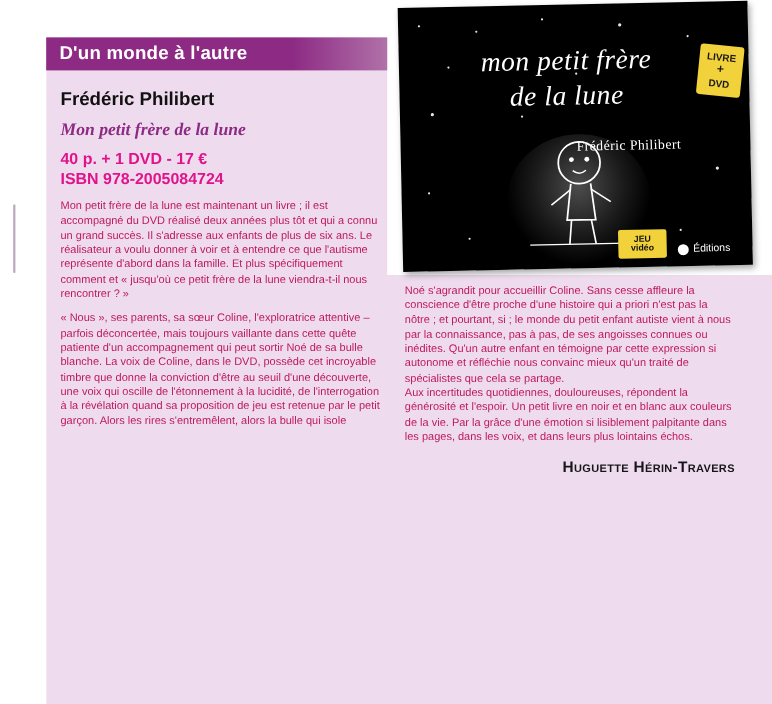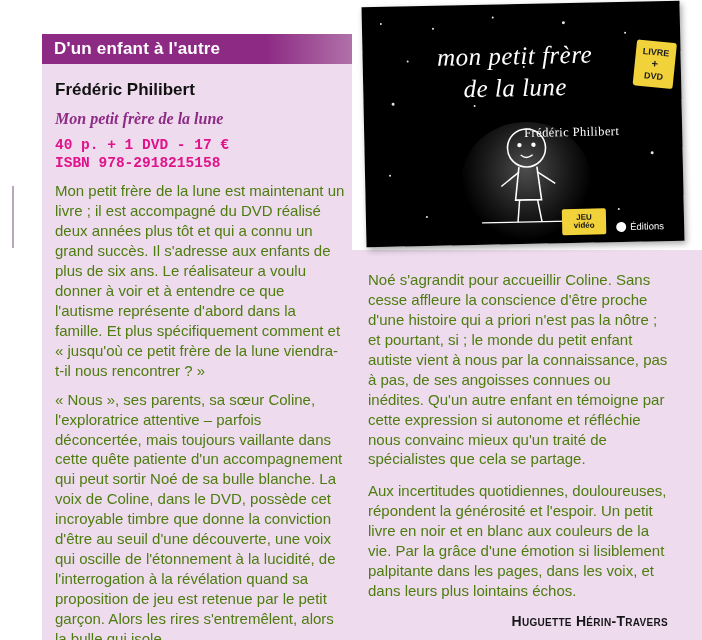--- a/index.html
+++ b/index.html
@@ -95,45 +95,45 @@
   }
   .book-title {
     font-family: "Liberation Serif", serif;
     font-style: italic;
     font-weight: bold;
     font-size: 16px;
     color: #8d2a84;
     margin: 0 0 8px 0;
   }
   .price-line, .isbn-line {
-    font-family: Liberation Mono, monospace;
+    font-family: Liberation Sans, sans-serif;
     font-weight: bold;
     font-size: 14.5px;
     color: #e0138a;
     margin: 0;
     line-height: 1.25;
   }
   .body-text {
     font-family: "Liberation Sans", sans-serif;
-    font-size: 15px;
+    font-size: 10px;
     line-height: 1.33;
-    color: #4d7c0f;
+    color: #be185d;
     margin: 9px 0 0 0;
     text-align: left;
   }
 
   
   .col-right {
     position: absolute;
     left: 368px;
     top: 258px;
     width: 300px;
   }
   .col-right .body-text {
-    margin-top: 12px;
+    margin-top: 0;
   }
   .signature {
     margin-top: 12px;
     text-align: right;
     font-family: Liberation Sans, sans-serif;
     font-variant: small-caps;
     font-weight: bold;
     font-size: 14px;
     letter-spacing: 0.3px;
     color: #16161a;
@@ -263,21 +263,21 @@
 <body>
 
 <div class="page">
 
   <div class="lavender-panel"></div>
   <div class="white-notch"></div>
   <div class="white-left-strip"></div>
   <div class="thin-rule"></div>
 
   <div class="section-header">
-    <span>D'un enfant à l'autre</span>
+    <span>D'un monde à l'autre</span>
   </div>
 
   <div class="cover-wrap">
     <div class="cover">
       <div class="star" style="left:18px;  top:16px;  width:2px; height:2px;"></div>
       <div class="star" style="left:44px;  top:54px;  width:2px; height:2px;"></div>
       <div class="star" style="left:28px;  top:96px;  width:3px; height:3px;"></div>
       <div class="star" style="left:70px;  top:22px;  width:2px; height:2px;"></div>
       <div class="star" style="left:130px; top:12px;  width:2px; height:2px;"></div>
       <div class="star" style="left:200px; top:18px;  width:3px; height:3px;"></div>
@@ -327,21 +327,21 @@
         <span class="dot"></span>
         <span>Éditions</span>
       </div>
     </div>
   </div>
 
   <div class="col-left">
     <div class="author">Frédéric Philibert</div>
     <div class="book-title">Mon petit frère de la lune</div>
     <div class="price-line">40 p. + 1 DVD - 17 €</div>
-    <div class="isbn-line">ISBN 978-2918215158</div>
+    <div class="isbn-line">ISBN 978-2005084724</div>
     <p class="body-text">Mon petit frère de la lune est maintenant un livre ; il est accompagné du DVD réalisé deux années plus tôt et qui a connu un grand succès. Il s'adresse aux enfants de plus de six ans. Le réalisateur a voulu donner à voir et à entendre ce que l'autisme représente d'abord dans la famille. Et plus spécifiquement comment et « jusqu'où ce petit frère de la lune viendra-t-il nous rencontrer ? »</p>
     <p class="body-text">« Nous », ses parents, sa sœur Coline, l'exploratrice attentive – parfois déconcertée, mais toujours vaillante dans cette quête patiente d'un accompagnement qui peut sortir Noé de sa bulle blanche. La voix de Coline, dans le DVD, possède cet incroyable timbre que donne la conviction d'être au seuil d'une découverte, une voix qui oscille de l'étonnement à la lucidité, de l'interrogation à la révélation quand sa proposition de jeu est retenue par le petit garçon. Alors les rires s'entremêlent, alors la bulle qui isole</p>
   </div>
 
   <div class="col-right">
     <p class="body-text">Noé s'agrandit pour accueillir Coline. Sans cesse affleure la conscience d'être proche d'une histoire qui a priori n'est pas la nôtre ; et pourtant, si ; le monde du petit enfant autiste vient à nous par la connaissance, pas à pas, de ses angoisses connues ou inédites. Qu'un autre enfant en témoigne par cette expression si autonome et réfléchie nous convainc mieux qu'un traité de spécialistes que cela se partage.</p>
     <p class="body-text">Aux incertitudes quotidiennes, douloureuses, répondent la générosité et l'espoir. Un petit livre en noir et en blanc aux couleurs de la vie. Par la grâce d'une émotion si lisiblement palpitante dans les pages, dans les voix, et dans leurs plus lointains échos.</p>
     <div class="signature">Huguette Hérin-Travers</div>
   </div>
 

